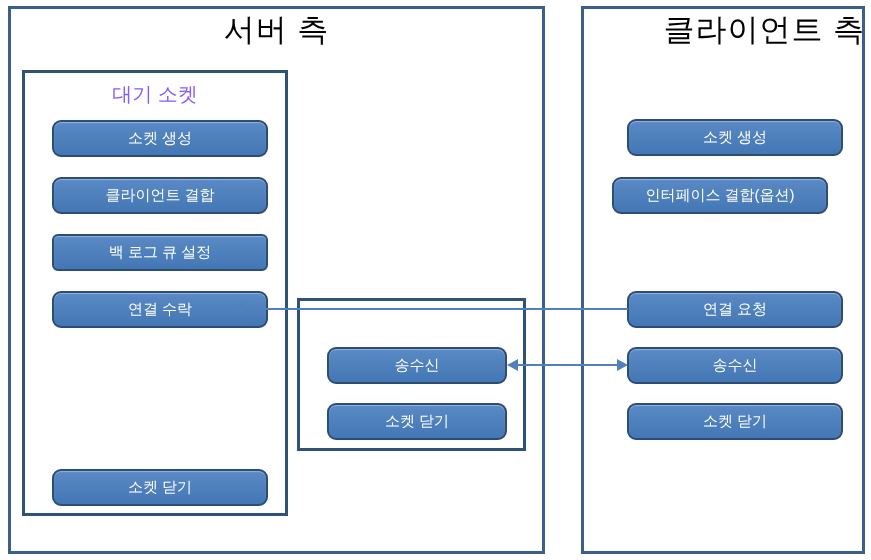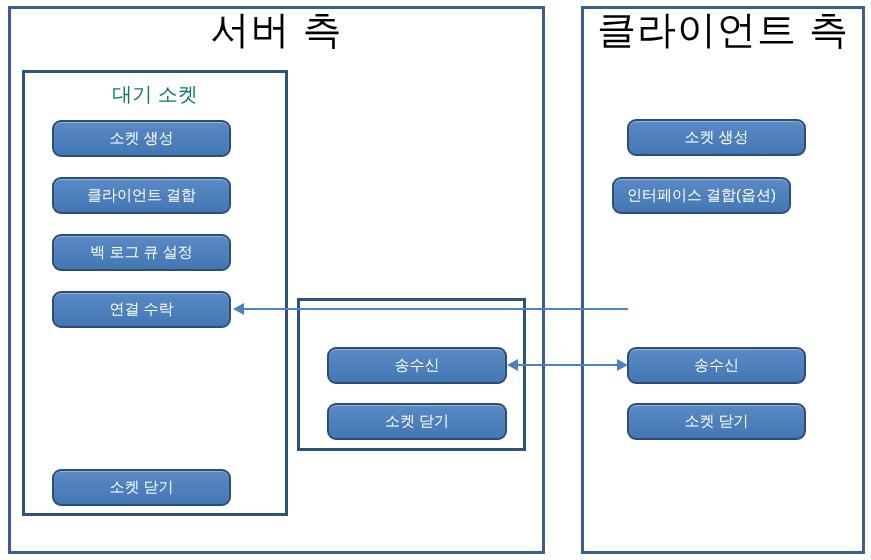--- a/index.html
+++ b/index.html
@@ -21,55 +21,55 @@
   }
   #server-frame { left: 8px;   top: 6px;   width: 537px; height: 548px; }
   #client-frame { left: 581px; top: 6px;   width: 284px; height: 548px; }
   #listen-frame { left: 22px;  top: 70px;  width: 266px; height: 446px; border-color: #2f5376; }
   #sr-frame     { left: 297px; top: 298px; width: 229px; height: 153px; border-color: #2f5376; }
 
   
   .big-title {
     position: absolute;
     text-align: center;
-    font-size: 39px;
+    font-size: 31px;
     line-height: 34px;
     color: #000000;
     letter-spacing: 1px;
   }
   #server-title { left: 8px;   top: 13px; width: 537px; }
-  #client-title { left: 581px; top: 13px; width: 284px; }
+  #client-title { left: 581px; top: 13px; width: 284px; text-align: right; }
   .box-title {
     position: absolute;
     text-align: center;
     font-size: 20px;
     line-height: 24px;
-    color: #0f766e;
+    color: #8b5cf6;
   }
   #listen-title { left: 22px;  top: 82px;  width: 266px; }
   #sr-title     { left: 297px; top: 310px; width: 229px; }
 
   
   .node {
     position: absolute;
-    width: 179px; height: 37px;
+    width: 216px; height: 37px;
     box-sizing: border-box;
     background: linear-gradient(180deg, #5b8ac6 0%, #4f81bd 45%, #4377b3 100%);
     border: 2px solid #2c4d75;
     border-radius: 9px;
     color: #ffffff;
     font-size: 15px;
     display: flex;
     align-items: center;
     justify-content: center;
     box-shadow: inset 0 1px 1px rgba(255,255,255,0.35);
   }
   #n-s1 { left: 52px;  top: 120px; }
   #n-s2 { left: 52px;  top: 177px; }
-  #n-s3 { left: 52px;  top: 234px; }
+  #n-s3 { left: 52px;  top: 234px; border-radius: 6px; }
   #n-s4 { left: 52px;  top: 291px; }
   #n-s5 { left: 52px;  top: 469px; }
   #n-m1 { left: 327px; top: 347px; width: 180px; }
   #n-m2 { left: 327px; top: 403px; width: 180px; }
   #n-c1 { left: 627px; top: 119px; }
   #n-c2 { left: 612px; top: 177px; }
   #n-c3 { left: 627px; top: 291px; }
   #n-c4 { left: 627px; top: 347px; }
   #n-c5 { left: 627px; top: 403px; }
 
@@ -113,20 +113,21 @@
   <div class="node" id="n-s2">클라이언트 결합</div>
   <div class="node" id="n-s3">백 로그 큐 설정</div>
   <div class="node" id="n-s4">연결 수락</div>
   <div class="node" id="n-s5">소켓 닫기</div>
 
   <div class="node" id="n-m1">송수신</div>
   <div class="node" id="n-m2">소켓 닫기</div>
 
   <div class="node" id="n-c1">소켓 생성</div>
   <div class="node" id="n-c2">인터페이스 결합(옵션)</div>
+  <div class="node" id="n-c3">연결 요청</div>
   <div class="node" id="n-c4">송수신</div>
   <div class="node" id="n-c5">소켓 닫기</div>
 
   <div class="arrow-line" id="arrow-connect-line"></div>
   <div class="tri tri-left" id="arrow-connect-head"></div>
 
   <div class="arrow-line" id="arrow-sr-line"></div>
   <div class="tri tri-left" id="arrow-sr-head-left"></div>
   <div class="tri tri-right" id="arrow-sr-head-right"></div>
 

